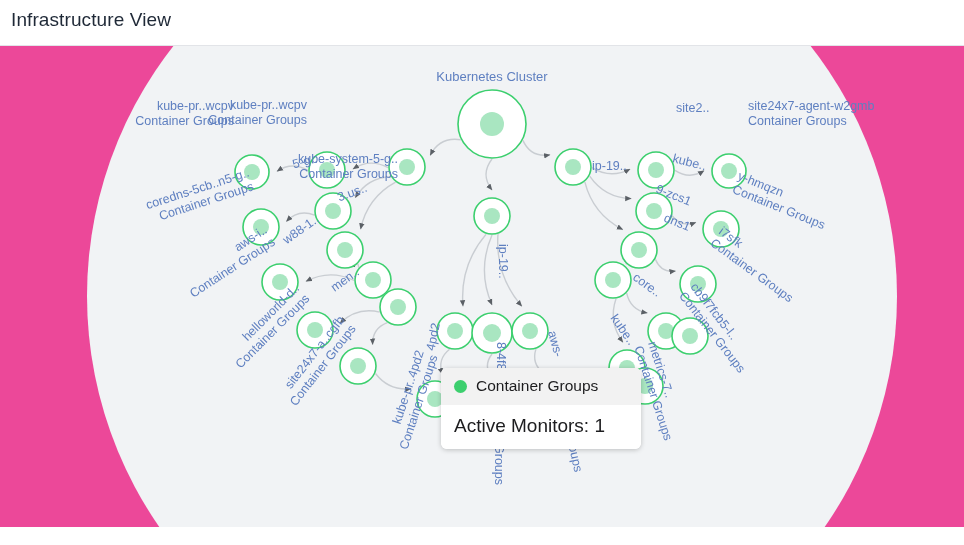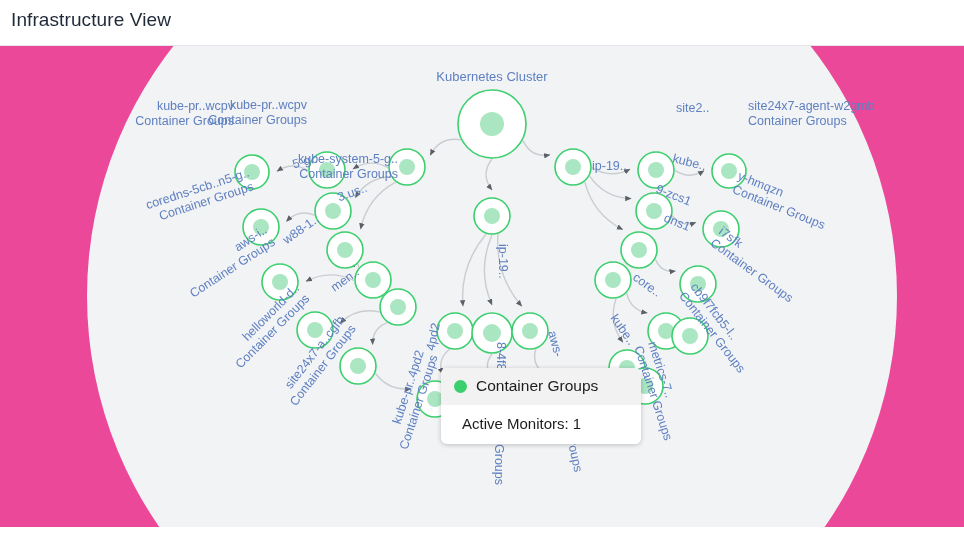--- a/index.html
+++ b/index.html
@@ -79,24 +79,23 @@
     flex: 0 0 auto;
   }
   #tooltip-title {
     font-size: 15.5px;
     color: #1d1d1f;
     white-space: nowrap;
   }
   #tooltip-body {
     background: #ffffff;
     padding: 10px 13px 12px 13px;
-    font-size: 15px;
+    font-size: 19px;
     color: #1d1d1f;
     white-space: nowrap;
-    margin-left: 8px;
   }
 </style>
 </head>
 <body>
 
 <div id="app">
 
   <div id="header">
     <div id="page-title">Infrastructure View</div>
   </div>

